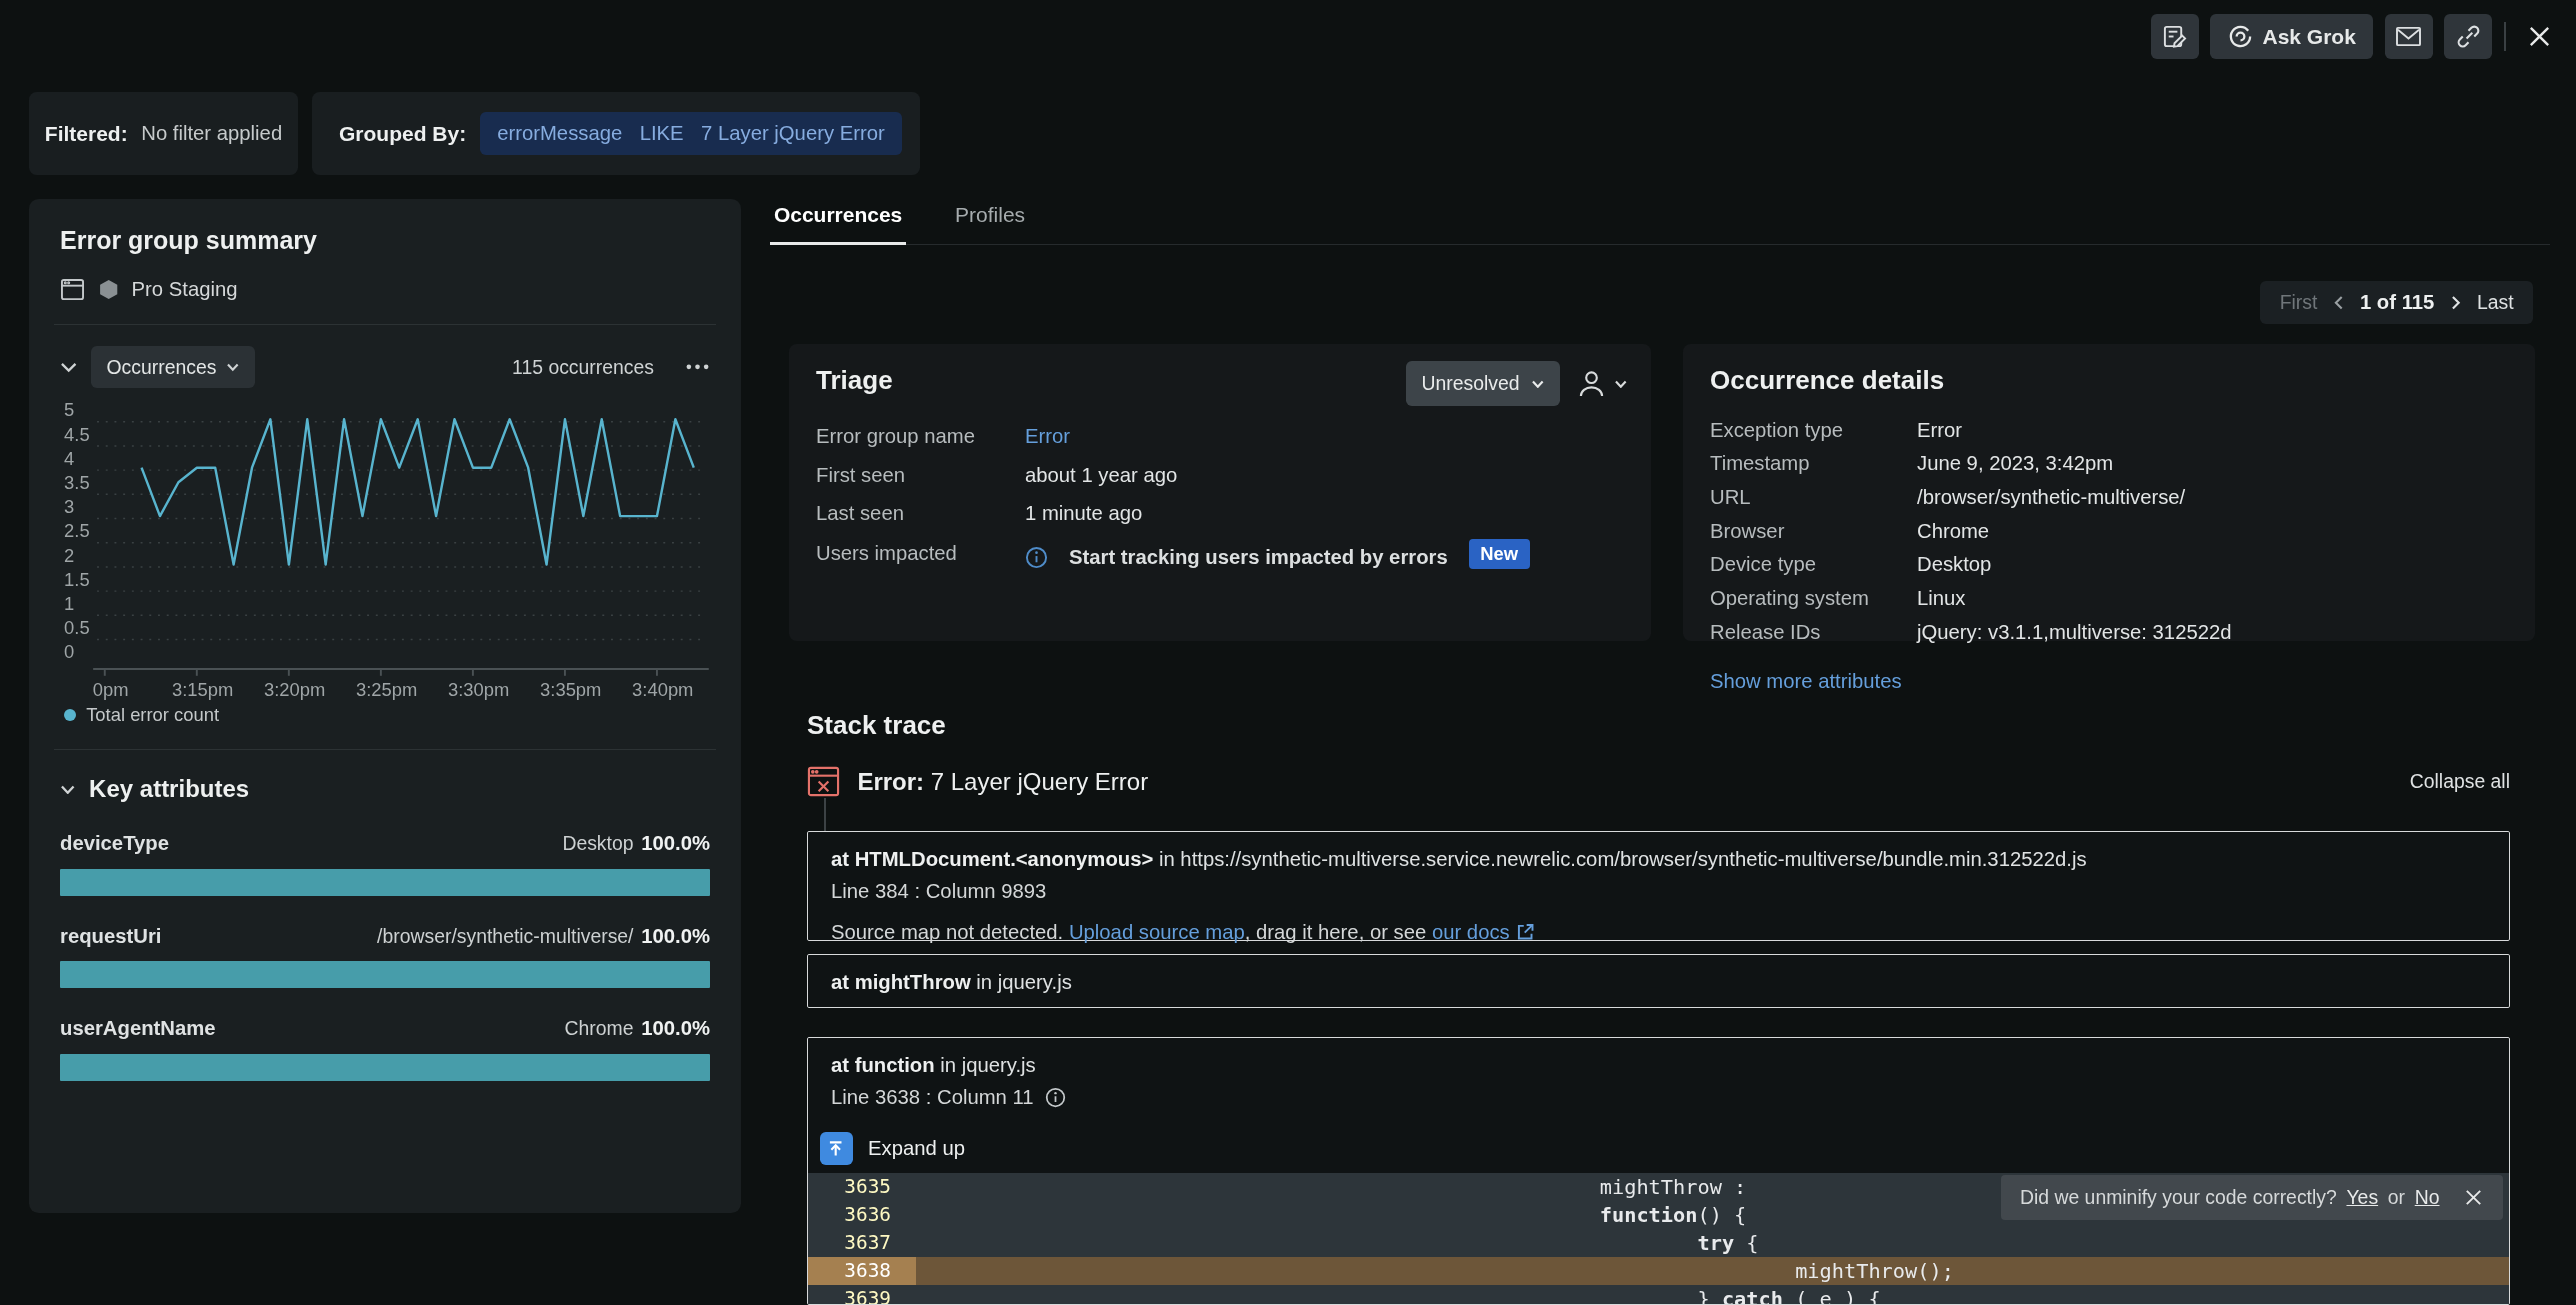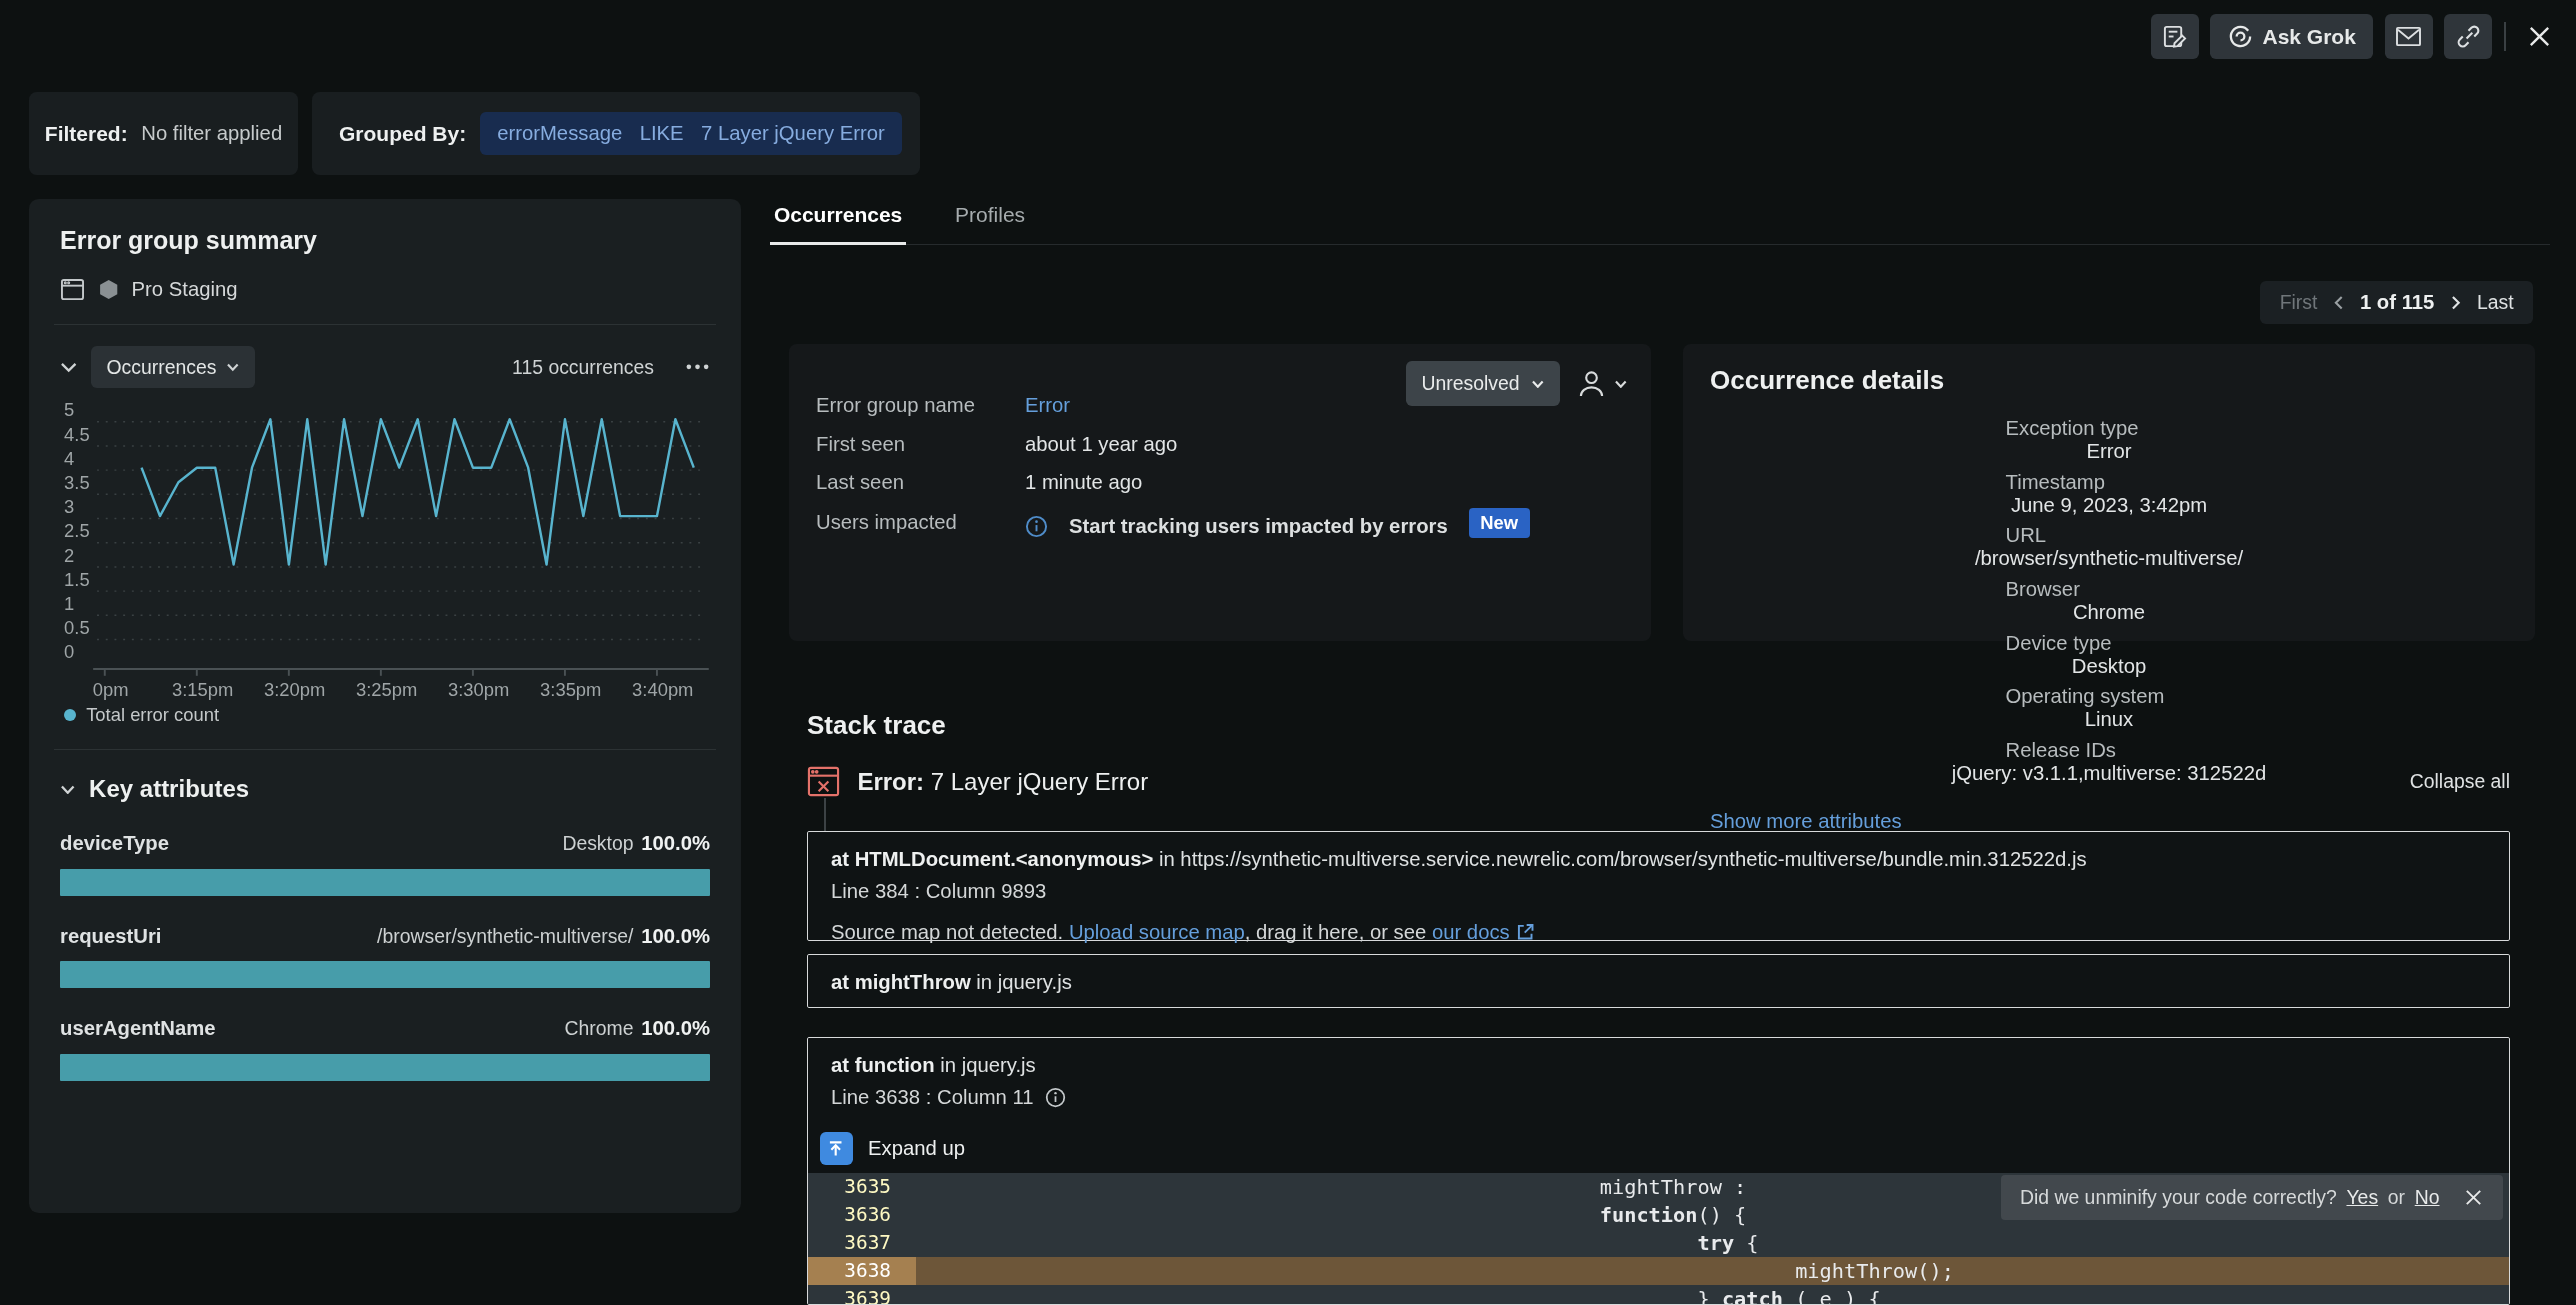--- a/index.html
+++ b/index.html
@@ -83,21 +83,21 @@
                 padding:10.7px 15.5px; font-size:19.4px; color:#e9ebeb; cursor:pointer; }
   .assign-ctl { display:flex; align-items:center; gap:9.7px; color:#d8dbdc; cursor:pointer; }
   .kv-rows { margin-top:27px; }
   .kv-row { display:flex; align-items:center; margin-top:11.6px; font-size:20.3px; min-height:27px; }
   .kv-label { width:209px; flex:none; color:#b7bcbe; }
   .kv-value { color:#e2e5e6; }
   .link { color:#659fdc; cursor:pointer; }
   .impact-value { display:flex; align-items:flex-end; gap:21px; color:#dcdfe0;font-weight:bold; }
   .badge-new { background:#2a63c4; color:#ffffff; font-size:18.4px; border-radius:3.9px; padding:3.9px 11.6px; }
   .details-rows { margin-top:21px; }
-  .details-rows .kv-row { margin-top:7.7px; min-height:26px;flex-direction:column; }
+  .details-rows .kv-row { margin-top:7.7px; min-height:26px; }
   .details-rows .kv-label { width:207px; }
   .show-more { display:inline-block; margin-top:25px; font-size:20.3px; }
 
   
   .stack-title { position:absolute; left:807px; top:710px; font-size:26px; font-weight:bold; color:#eef0f0; }
   .error-row { position:absolute; left:807px; top:765px; width:1703px; display:flex; align-items:center; gap:17.4px; }
   .error-icon-box { width:33px; height:33px; color:#e4726a; }
   .error-text { font-size:24px; color:#eef0f0; }
   .error-text b { font-weight:bold; }
   .collapse-all { margin-left:auto; font-size:19.4px; color:#dfe2e3; cursor:pointer; }
@@ -341,20 +341,21 @@
   <span class="pg-count">1 of 115</span>
   <span class="pg-chev">
     <svg width="11.6" height="15.5" viewBox="0 0 12 16" fill="none" stroke="#dfe2e3" stroke-width="2.2">
         <polyline points="3,2 9,8 3,14"></polyline>
       </svg>
   </span>
   <span class="pg-last">Last</span>
 </div>
 
 <section class="panel" id="triage-panel">
+  <div class="panel-title">Triage</div>
   <div class="triage-controls">
     <div class="status-btn">
       <span>Unresolved</span>
       <span>
         <svg width="13.6" height="9.7" viewBox="0 0 14 10" fill="none" stroke="#e9ebeb" stroke-width="2.2">
             <polyline points="2,2.5 7,8 12,2.5"></polyline>
           </svg>
       </span>
     </div>
     <div class="assign-ctl">

